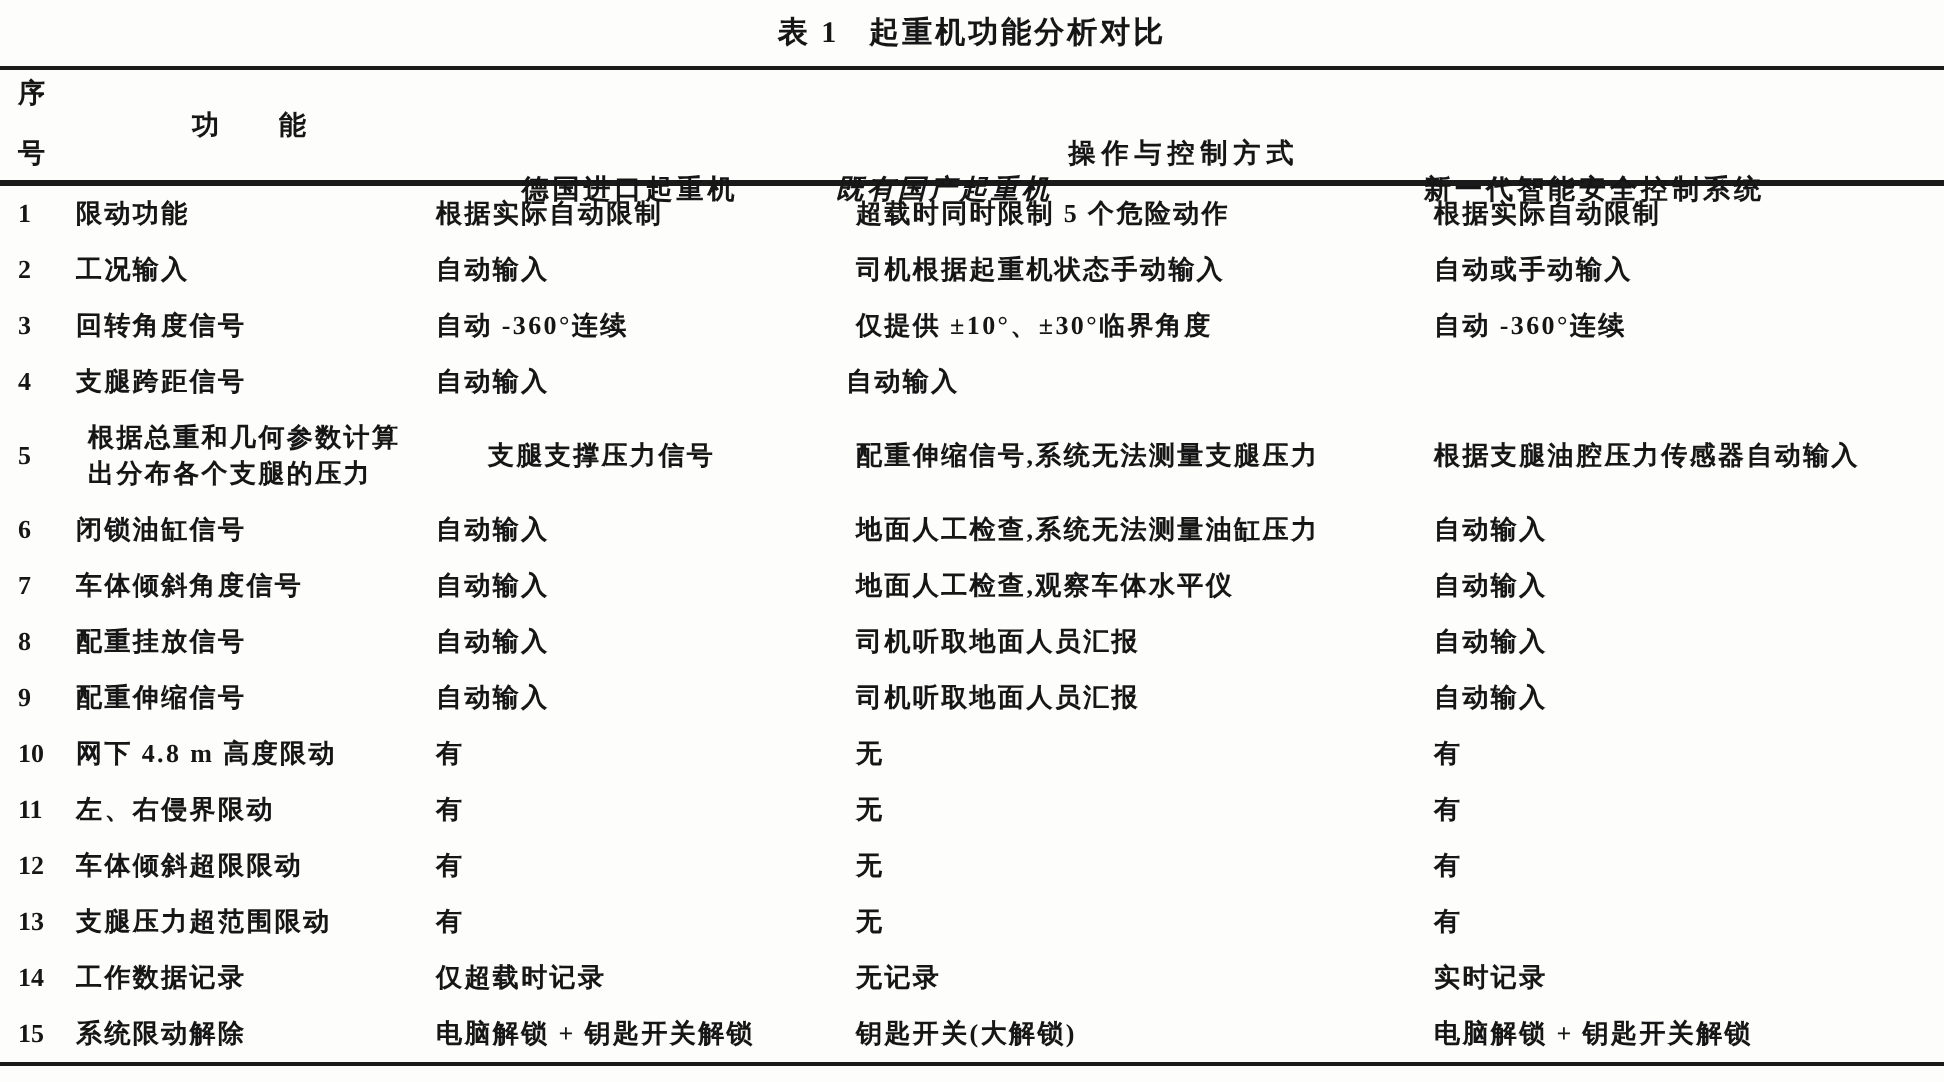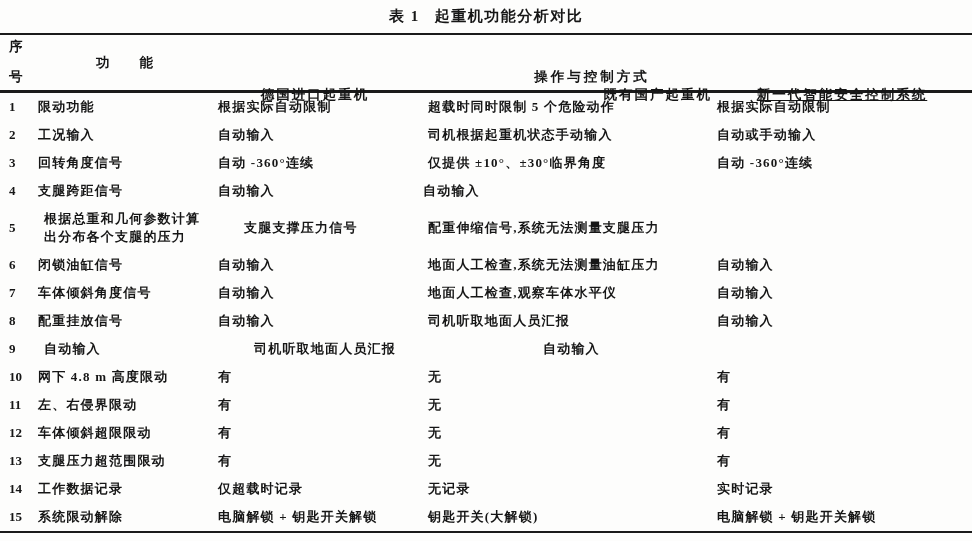--- a/index.html
+++ b/index.html
@@ -41,22 +41,22 @@
   .h-group-area { flex: 1; display: flex; flex-direction: column; }
   .h-group {
     height: 25px;
     display: flex; align-items: center; justify-content: center;
     letter-spacing: 3px;
     margin-top: 33px;
   }
   .thin-rule { height: 1px; background: #2b2b2b; margin-right: 7px; }
   .h-subrow { flex: 1; display: flex; align-items: center; letter-spacing: 2px; }
   .h-sub1 { width: 206px; text-align: center; }
-  .h-sub2 { width: 294px; text-align: right; }
-  .h-sub3 { flex: 1; text-align: center; text-decoration: underline; }
+  .h-sub2 { width: 294px; text-align: left; font-style: italic; }
+  .h-sub3 { flex: 1; text-align: left; }
 
   .trow {
     display: flex; align-items: center;
     height: 28px;
     font-size: 13px; font-weight: bold; letter-spacing: 1.2px;
   }
   .trow.tall { height: 46px; }
   .c { box-sizing: border-box; white-space: pre-line; line-height: 1.35; }
   .c-no { width: 38px; padding-left: 9px; letter-spacing: 0; }
   .c-func { width: 174px; }
@@ -126,20 +126,21 @@
     <div class="c c-german">自动输入</div>
     <div class="c c-newgen">自动输入</div>
   </div>
 
   <div class="trow tall">
     <div class="c c-no">5</div>
     <div class="c c-german">根据总重和几何参数计算
 出分布各个支腿的压力</div>
     <div class="c c-func">支腿支撑压力信号</div>
     <div class="c c-domestic">配重伸缩信号,系统无法测量支腿压力</div>
+    <div class="c c-newgen">根据支腿油腔压力传感器自动输入</div>
   </div>
 
   <div class="trow">
     <div class="c c-no">6</div>
     <div class="c c-func">闭锁油缸信号</div>
     <div class="c c-german">自动输入</div>
     <div class="c c-domestic">地面人工检查,系统无法测量油缸压力</div>
     <div class="c c-newgen">自动输入</div>
   </div>
 
@@ -154,20 +155,21 @@
   <div class="trow">
     <div class="c c-no">8</div>
     <div class="c c-func">配重挂放信号</div>
     <div class="c c-german">自动输入</div>
     <div class="c c-domestic">司机听取地面人员汇报</div>
     <div class="c c-newgen">自动输入</div>
   </div>
 
   <div class="trow">
     <div class="c c-no">9</div>
+    <div class="c c-func">配重伸缩信号</div>
     <div class="c c-german">自动输入</div>
     <div class="c c-domestic">司机听取地面人员汇报</div>
     <div class="c c-newgen">自动输入</div>
   </div>
 
   <div class="trow">
     <div class="c c-no">10</div>
     <div class="c c-func">网下 4.8 m 高度限动</div>
     <div class="c c-german">有</div>
     <div class="c c-domestic">无</div>

